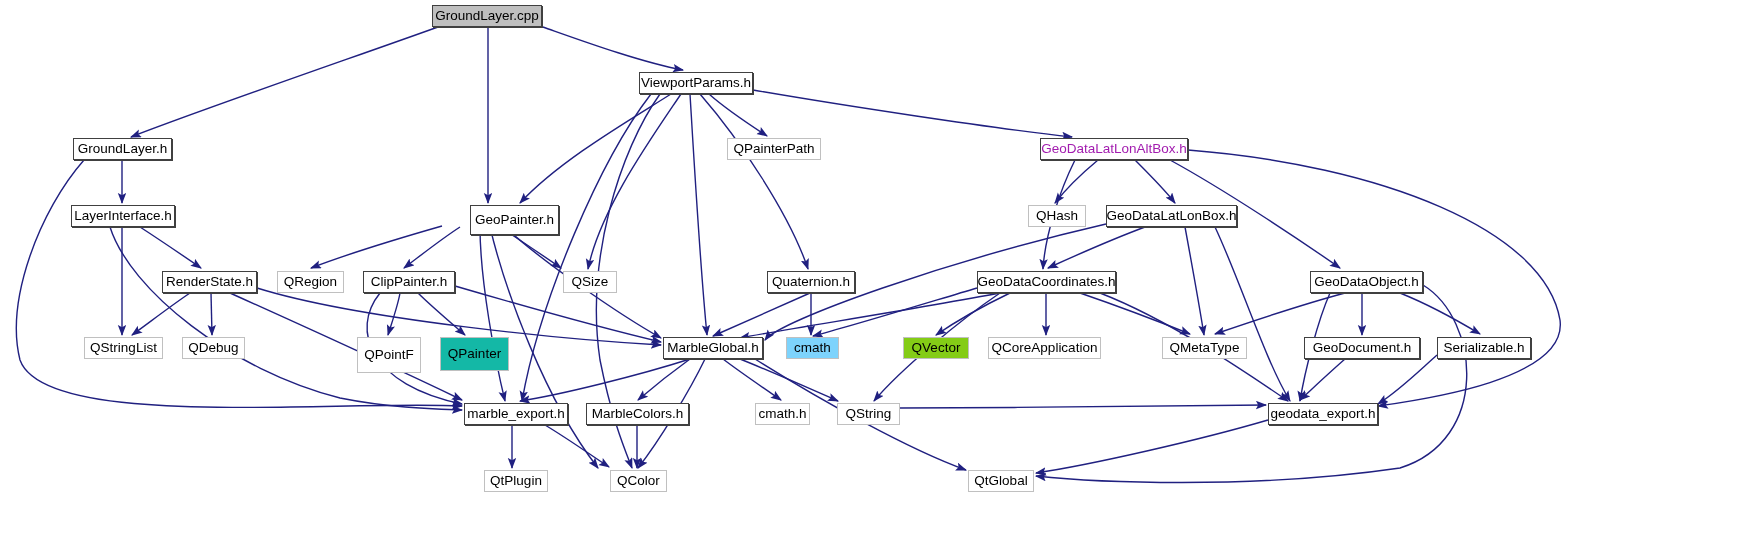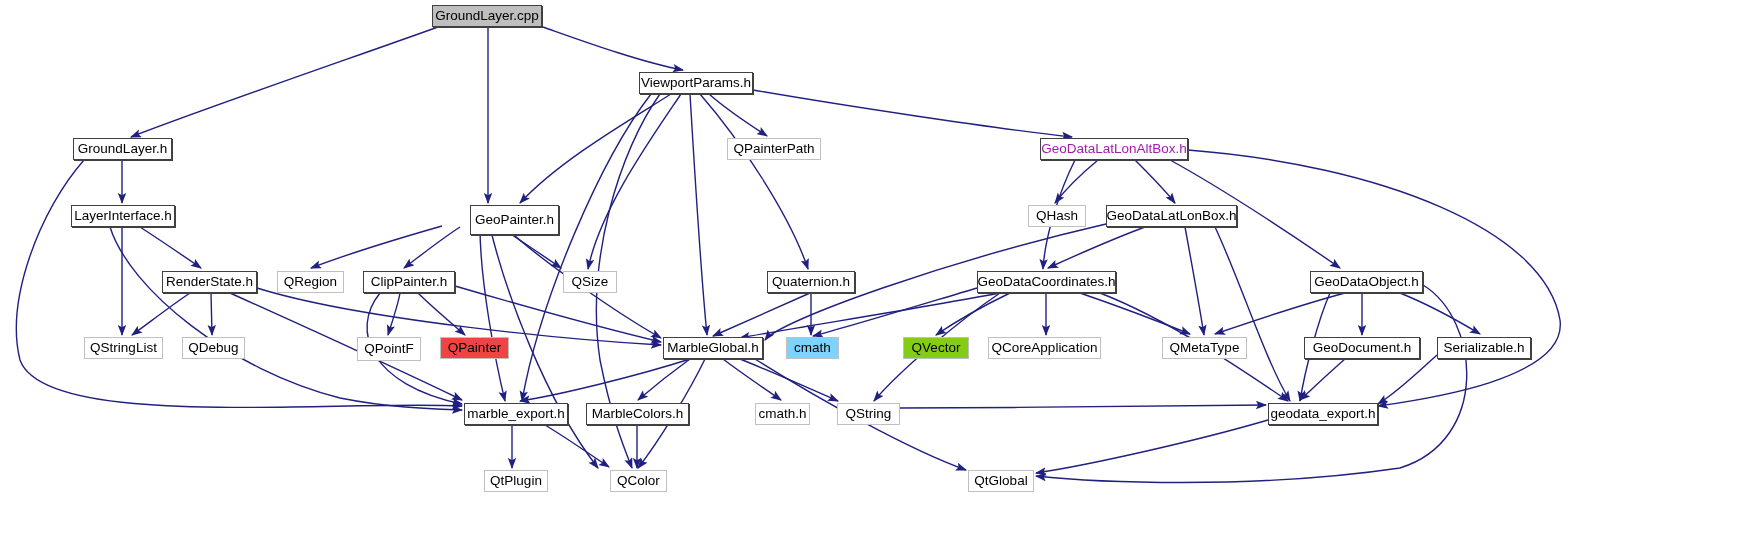--- a/index.html
+++ b/index.html
@@ -139,24 +139,24 @@
       </div>
       <div class="node" style="left: 1310px; top: 271px; width: 113px; height: 22px; border: 1px solid rgb(64, 64, 64); background: rgb(255, 255, 255); box-shadow: rgb(64, 64, 64) 1px 1px 0px;">
         <span class="lbl" style="color: rgb(0, 0, 0);">GeoDataObject.h</span>
       </div>
       <div class="node" style="left: 84px; top: 337px; width: 79px; height: 22px; border: 1px solid rgb(192, 192, 192); background: rgb(255, 255, 255);">
         <span class="lbl" style="color: rgb(0, 0, 0);">QStringList</span>
       </div>
       <div class="node" style="left: 182px; top: 337px; width: 63px; height: 22px; border: 1px solid rgb(192, 192, 192); background: rgb(255, 255, 255);">
         <span class="lbl" style="color: rgb(0, 0, 0);">QDebug</span>
       </div>
-      <div class="node" style="left: 357px; top: 337px; width: 64px; height: 24px; border: 1px solid rgb(192, 192, 192); background: rgb(255, 255, 255);">
+      <div class="node" style="left: 357px; top: 337px; width: 64px; height: 36px; border: 1px solid rgb(192, 192, 192); background: rgb(255, 255, 255);">
         <span class="lbl" style="color: rgb(0, 0, 0);">QPointF</span>
       </div>
-      <div class="node" style="left: 440px; top: 337px; width: 69px; height: 22px; border: 1px solid rgb(192, 192, 192); background: #ef4444;">
+      <div class="node" style="left: 440px; top: 337px; width: 69px; height: 34px; border: 1px solid rgb(192, 192, 192); background: #14b8a6;">
         <span class="lbl" style="color: rgb(0, 0, 0);">QPainter</span>
       </div>
       <div class="node" style="left: 663px; top: 337px; width: 100px; height: 22px; border: 1px solid rgb(64, 64, 64); background: rgb(255, 255, 255); box-shadow: rgb(64, 64, 64) 1px 1px 0px;">
         <span class="lbl" style="color: rgb(0, 0, 0);">MarbleGlobal.h</span>
       </div>
       <div class="node" style="left: 786px; top: 337px; width: 53px; height: 22px; border: 1px solid rgb(192, 192, 192); background: #7dd3fc;">
         <span class="lbl" style="color: rgb(0, 0, 0);">cmath</span>
       </div>
       <div class="node" style="left: 903px; top: 337px; width: 66px; height: 22px; border: 1px solid rgb(192, 192, 192); background: #84cc16;">
         <span class="lbl" style="color: rgb(0, 0, 0);">QVector</span>

